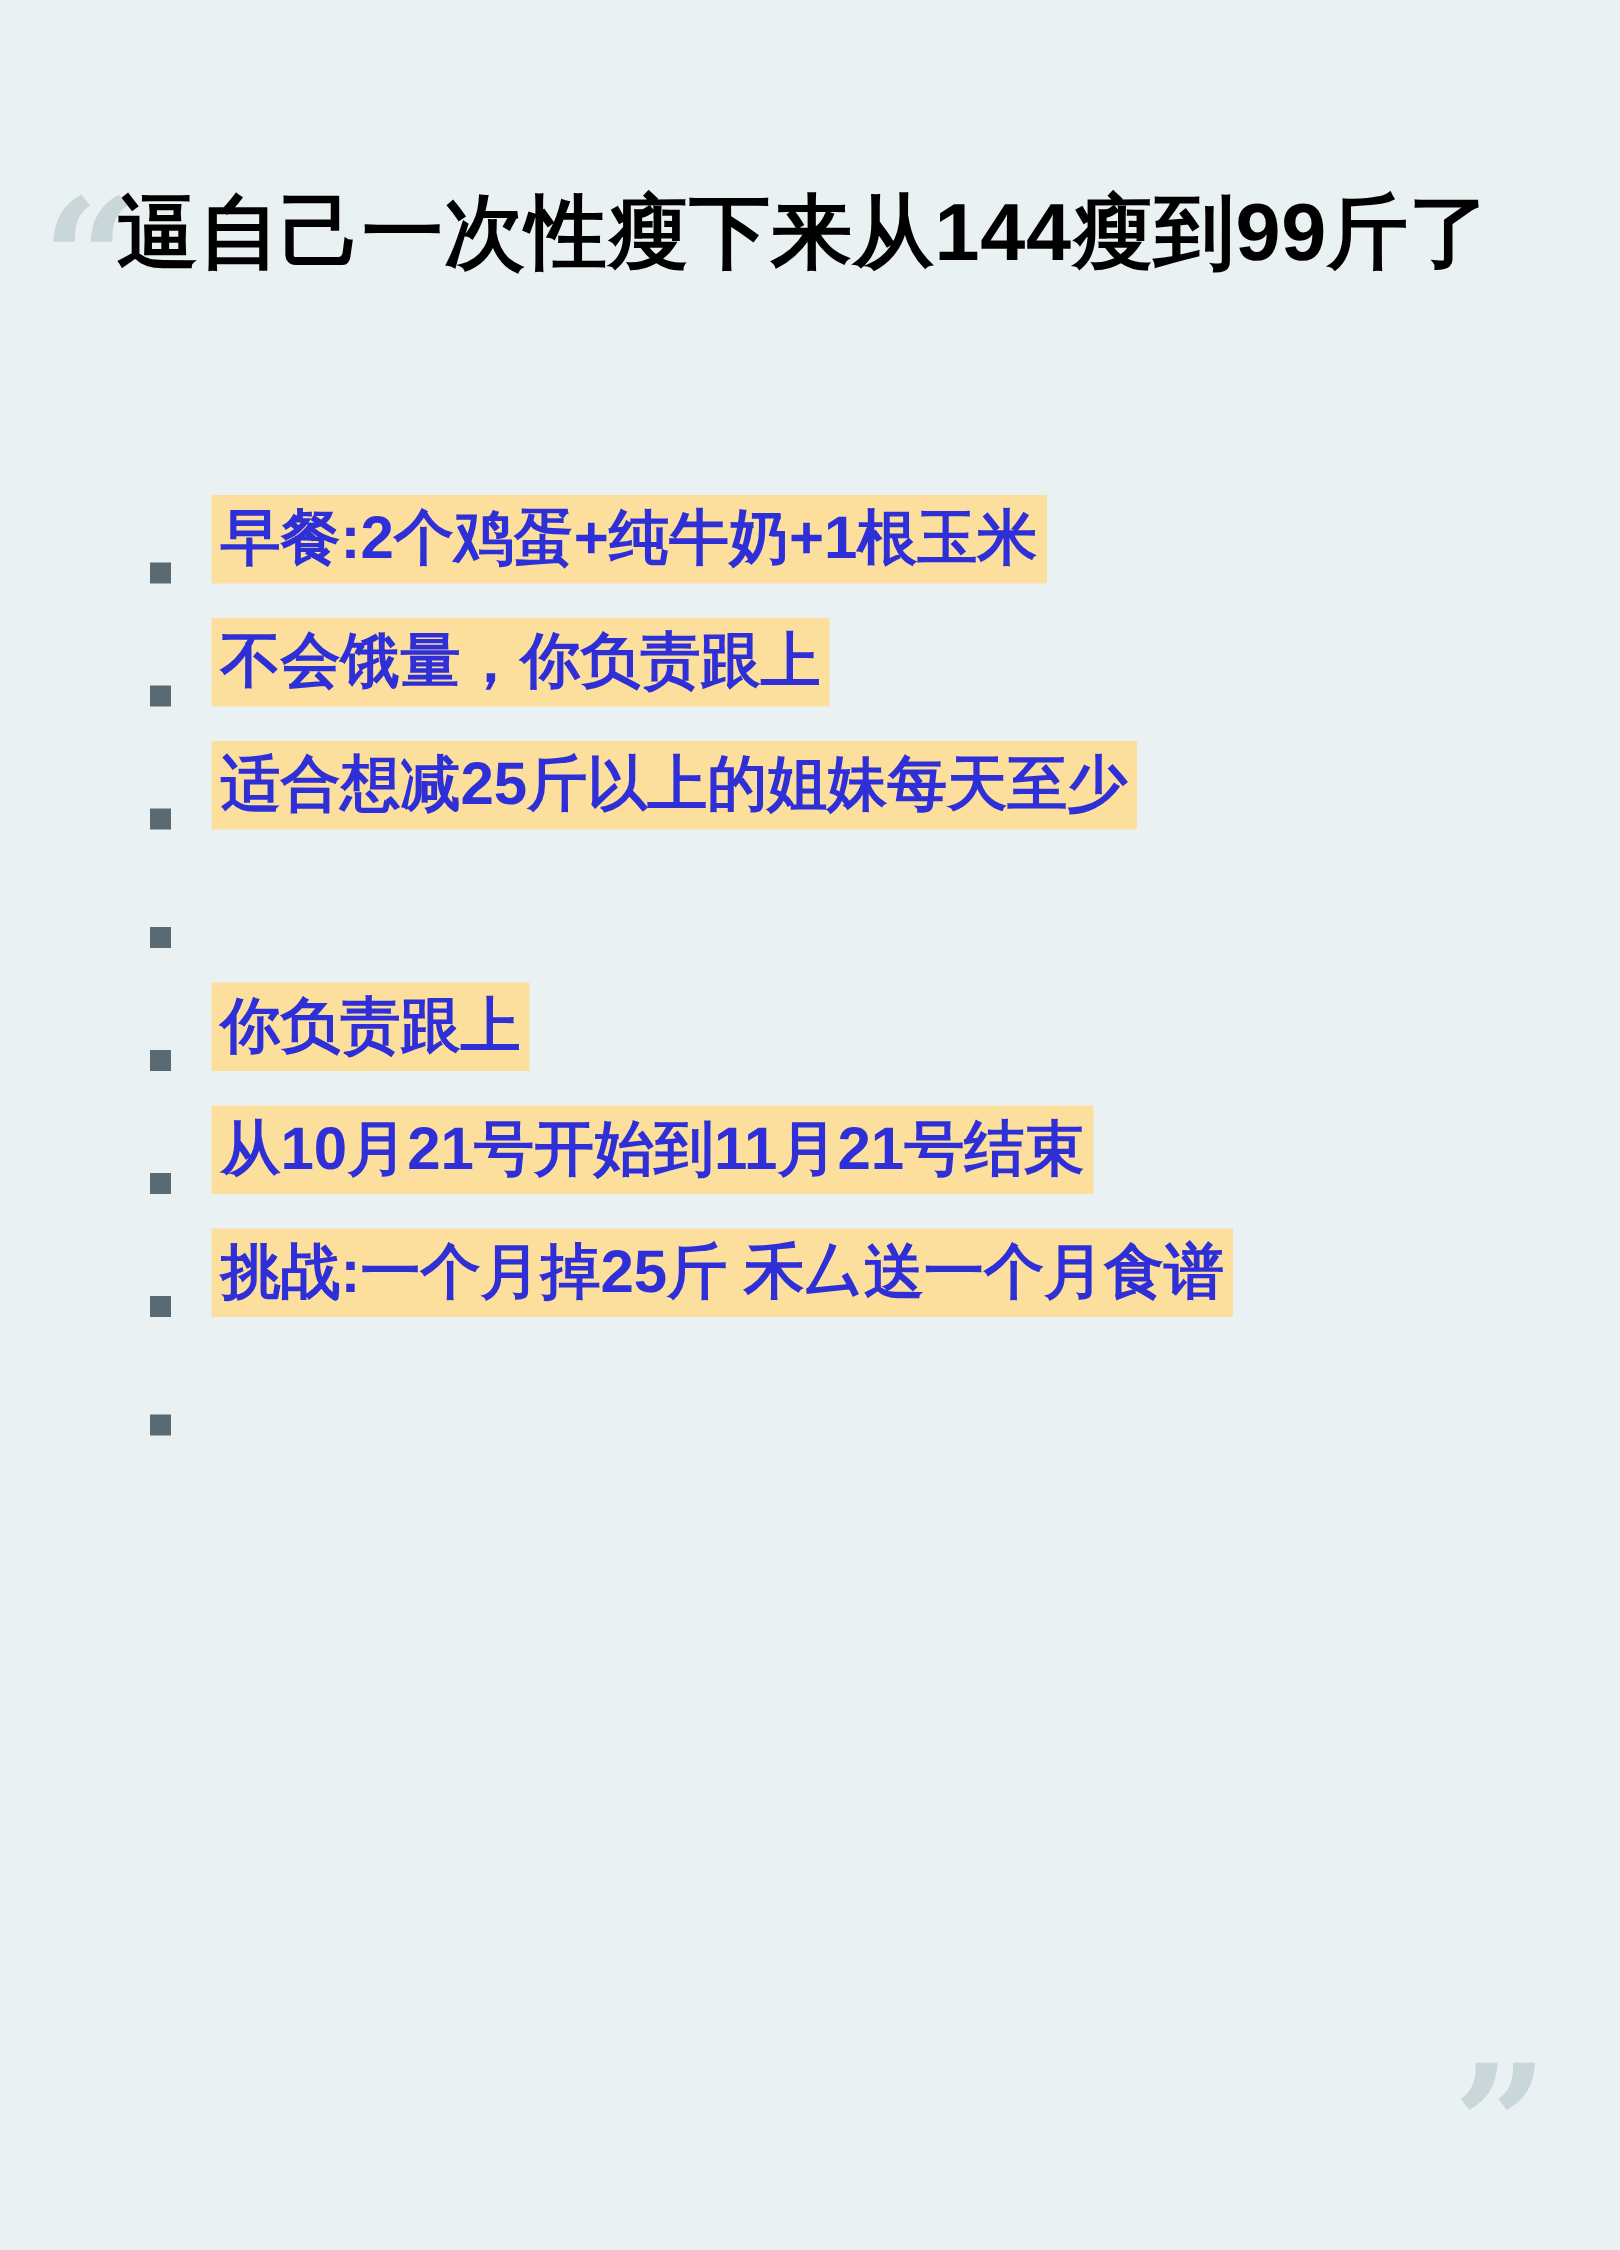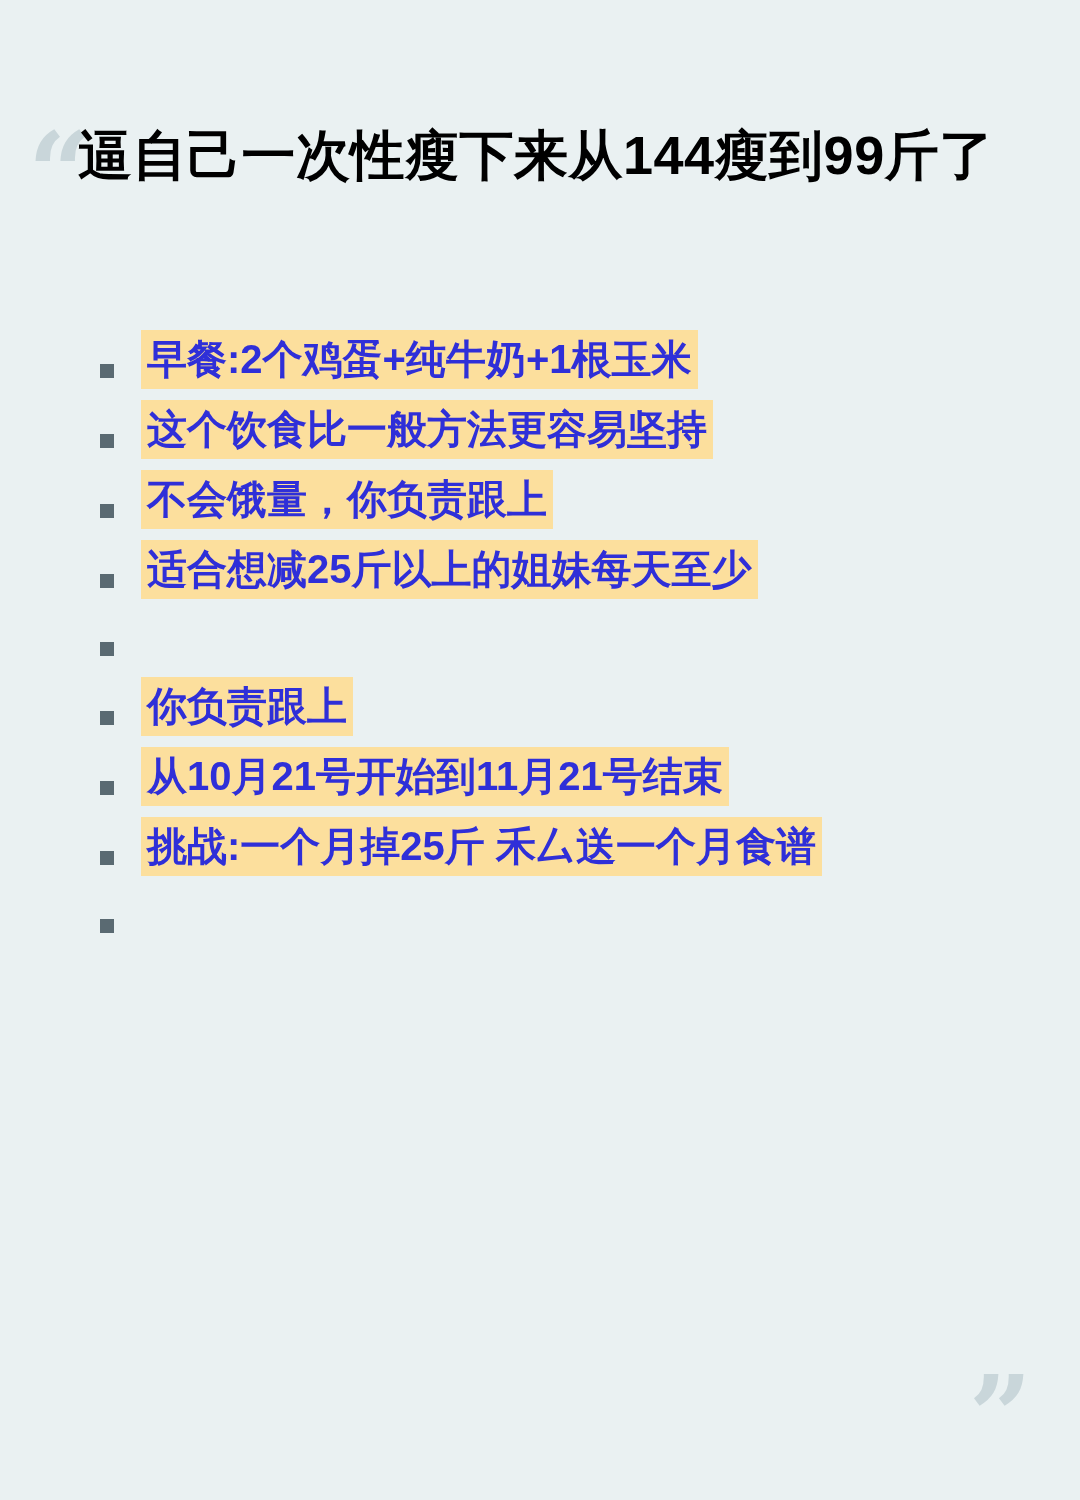--- a/index.html
+++ b/index.html
@@ -54,22 +54,22 @@
     letter-spacing: 0.5px;
   }
   .list {
     position: absolute;
     left: 100px;
     top: 330px;
     width: 920px;
   }
   .row {
     display: flex;
-    align-items: center;
-    margin-bottom: 11px;
+    align-items: flex-end;
+    margin-bottom: 23px;
     min-height: 56px;
   }
   .bullet {
     width: 14px;
     height: 14px;
     background: #5a6a72;
     margin-top: 22px;
     margin-right: 27px;
     flex: 0 0 auto;
   }
@@ -96,24 +96,20 @@
 
   <div class="list">
 
     <div class="row">
       <span class="bullet"></span>
       <span class="hl">早餐:2个鸡蛋+纯牛奶+1根玉米</span>
     </div>
 
 
 
-    <div class="row">
-      <span class="bullet"></span>
-      <span class="hl">这个饮食比一般方法更容易坚持</span>
-    </div>
 
     <div class="row">
       <span class="bullet"></span>
       <span class="hl">不会饿量，你负责跟上</span>
     </div>
 
     <div class="row">
       <span class="bullet"></span>
       <span class="hl">适合想减25斤以上的姐妹每天至少</span>
     </div>

